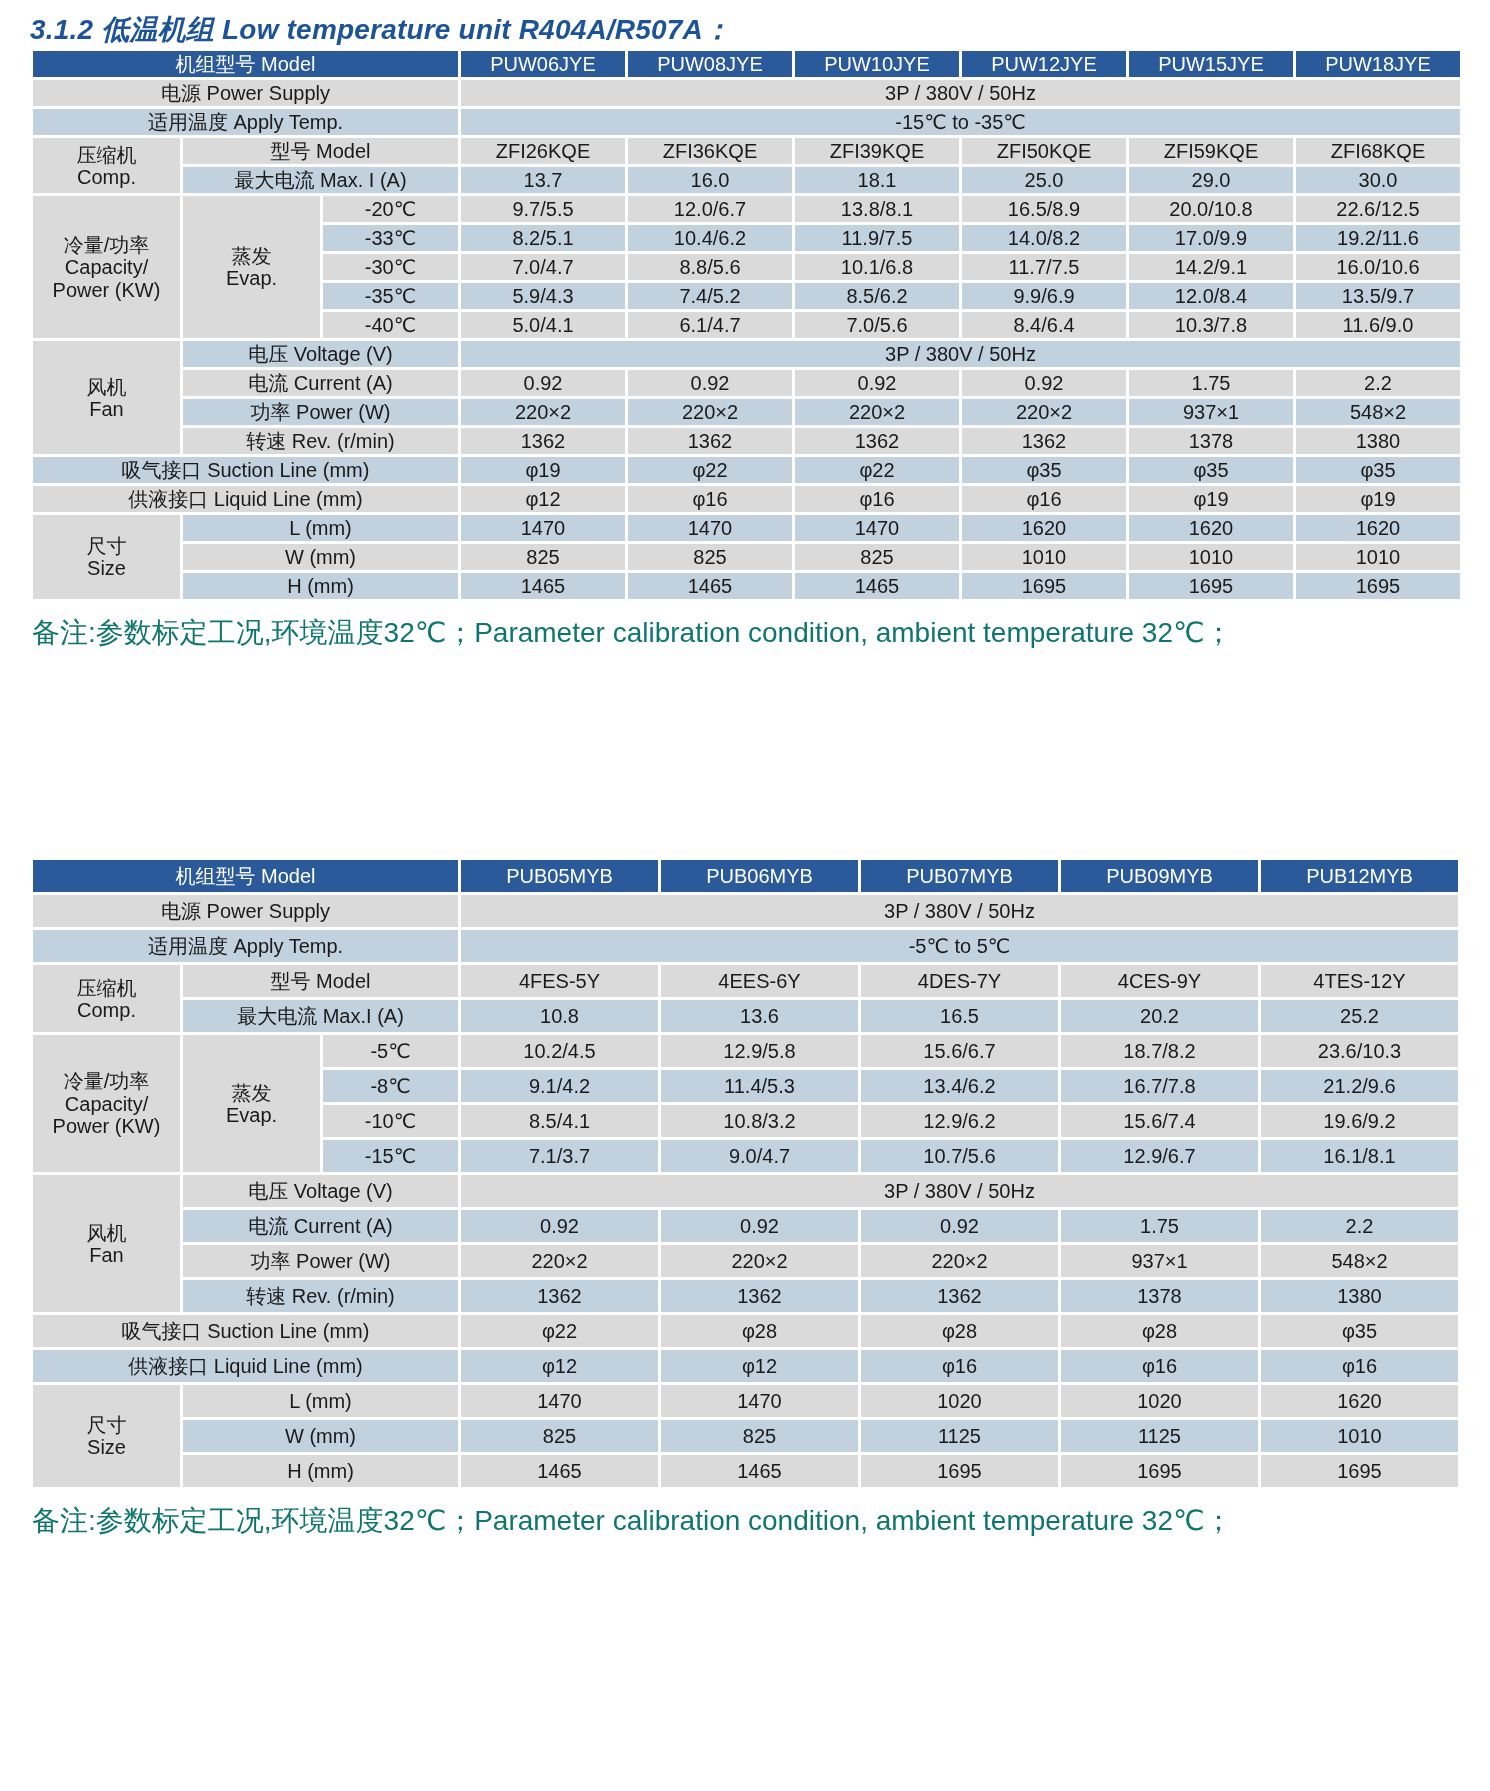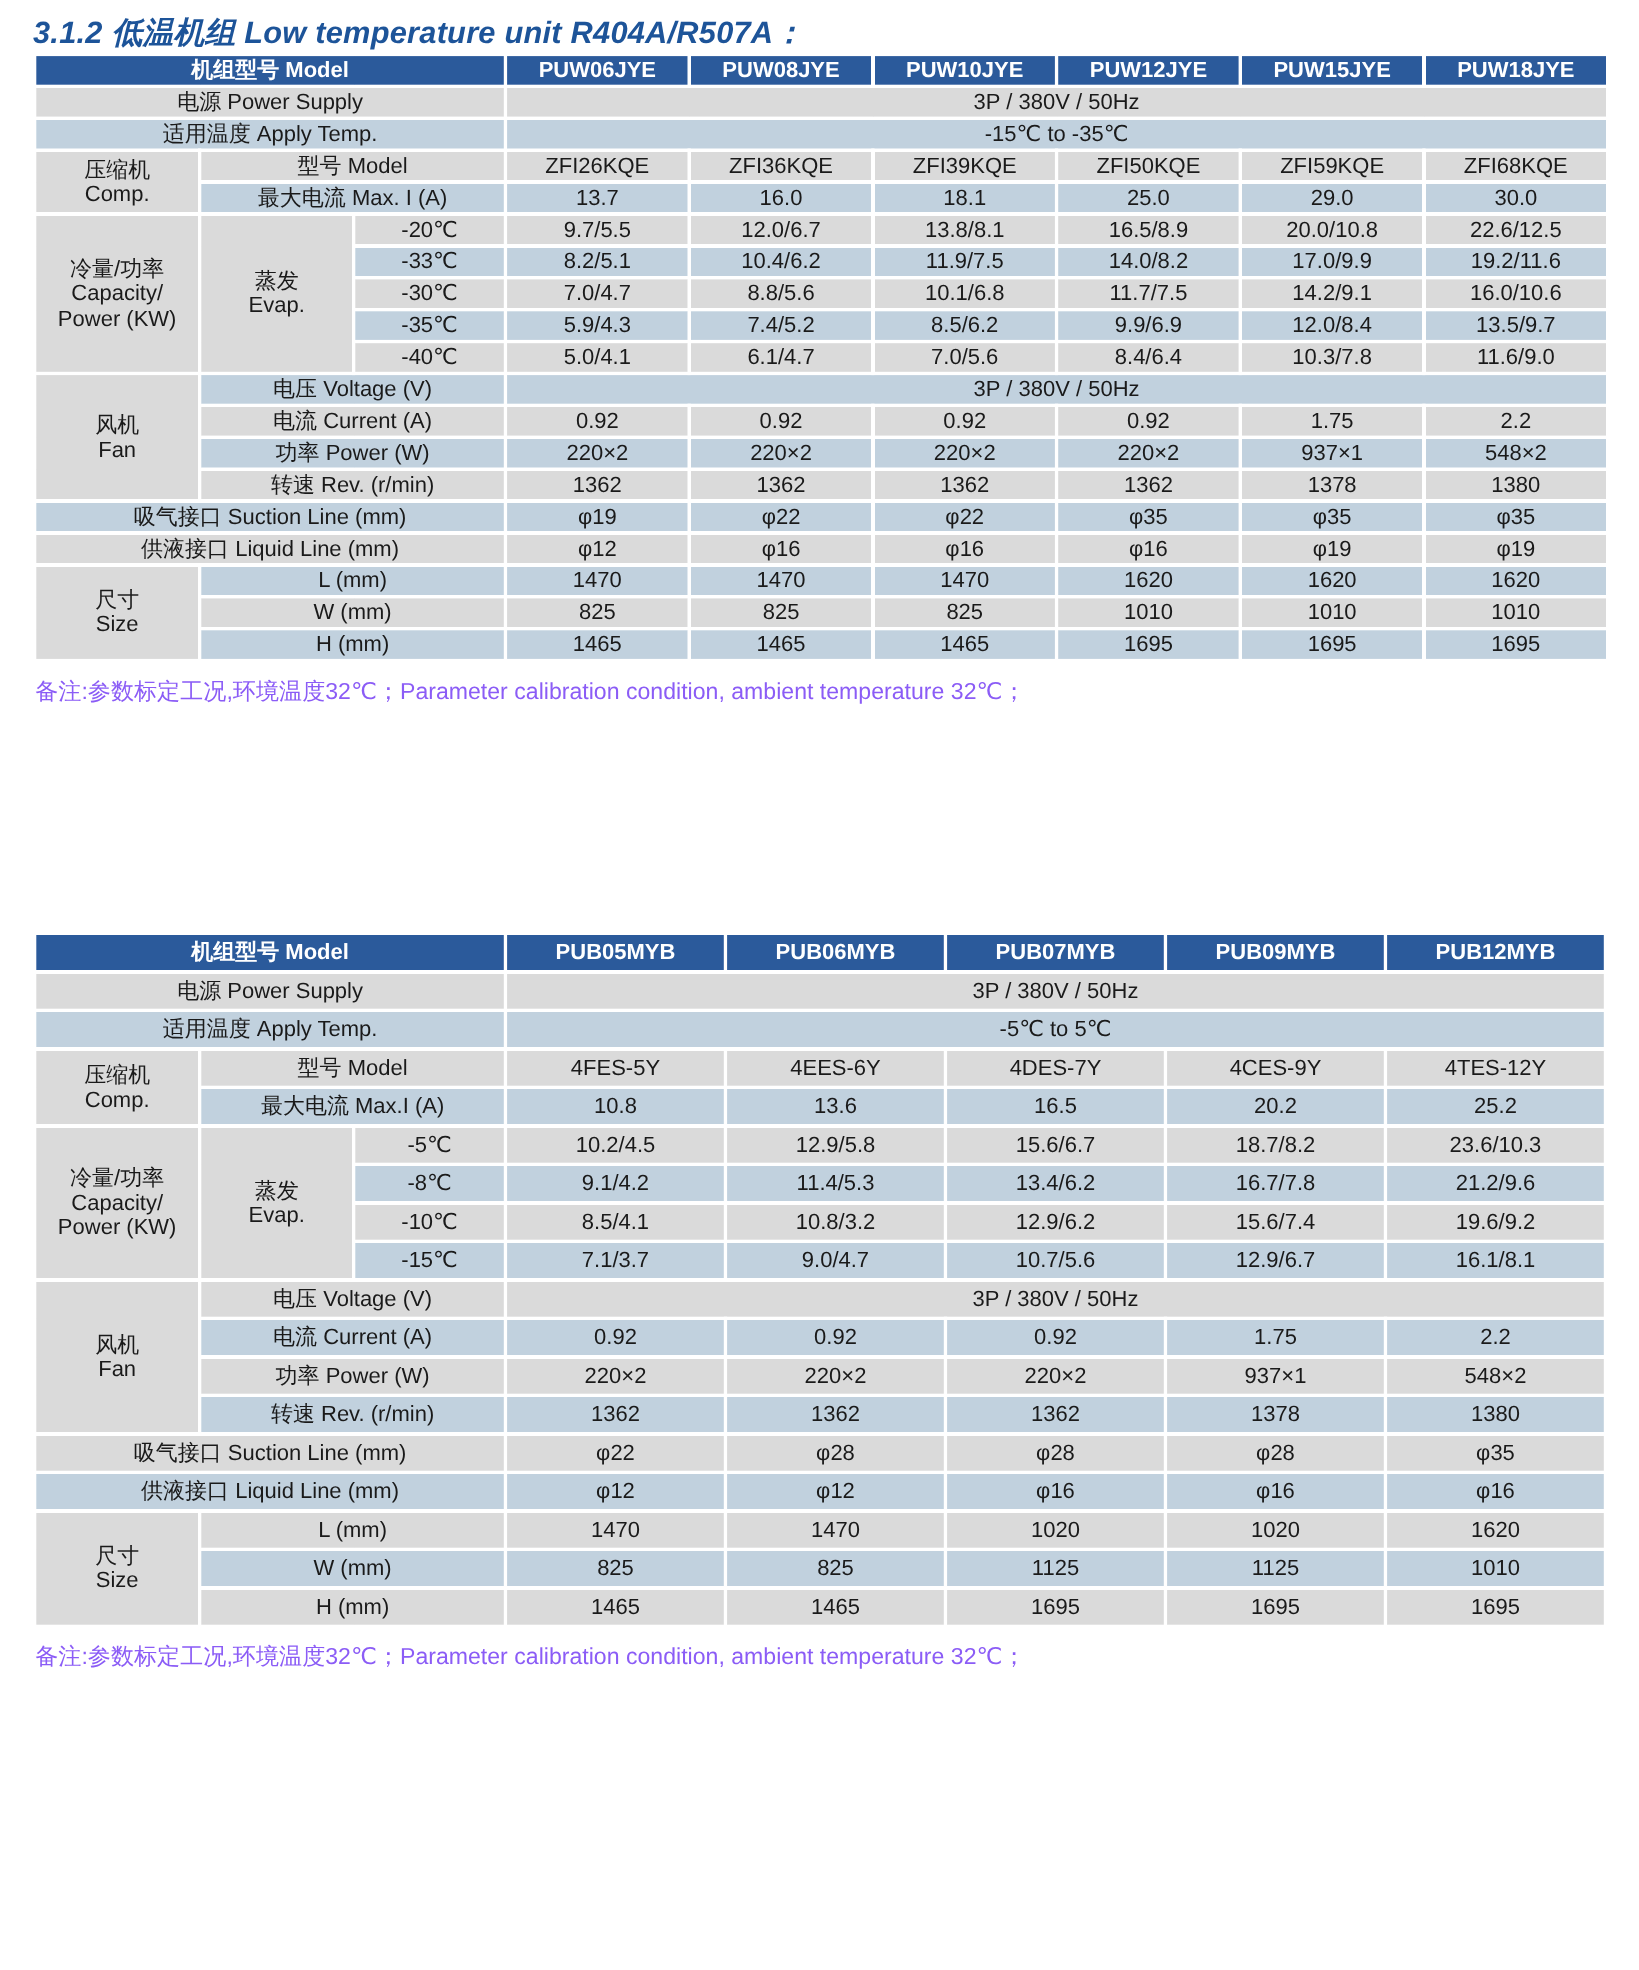--- a/index.html
+++ b/index.html
@@ -14,25 +14,25 @@
   body{font-family:"Liberation Sans","DejaVu Sans",sans-serif;color:var(--text);}
   .page{width:1490px;min-height:1791px;padding:12px 30px 20px 30px;}
   h1.sec{color:var(--title-blue);font-size:28px;font-weight:700;margin:0;line-height:1.3;letter-spacing:0.2px;font-style:italic;}
   .sec-gap{margin-bottom:12px;}
   .sec2-head{margin-top:205px;margin-bottom:16px;}
   table.spec{border-collapse:collapse;table-layout:fixed;width:1430px;}
   .spec th,.spec td{border:3px solid #FFFFFF;text-align:center;vertical-align:middle;
     font-size:20px;line-height:1.12;padding:0 4px;overflow:hidden;}
   .t1 th,.t1 td{height:29px;}
   .t2 th,.t2 td{height:35px;}
-  .spec th{background:var(--header-bg);color:#FFFFFF;font-weight:700;}
+  .spec th{background:var(--header-bg);color:#FFFFFF;font-weight:400;}
   .bg-gray{background:var(--row-gray);}
   .bg-blue{background:var(--row-blue);}
   .rlabel{white-space:pre-line;}
-  .note{font-size:21px;color:#8b5cf6;margin:12px 0 0 2px;}
+  .note{font-size:28px;color:#0f766e;margin:12px 0 0 2px;}
 </style>
 </head>
 <body>
 
 <div class="page">
 
   <h1 class="sec sec-gap">3.1.2 低温机组 Low temperature unit R404A/R507A：</h1>
 
   <table class="spec t1">
     <colgroup>

